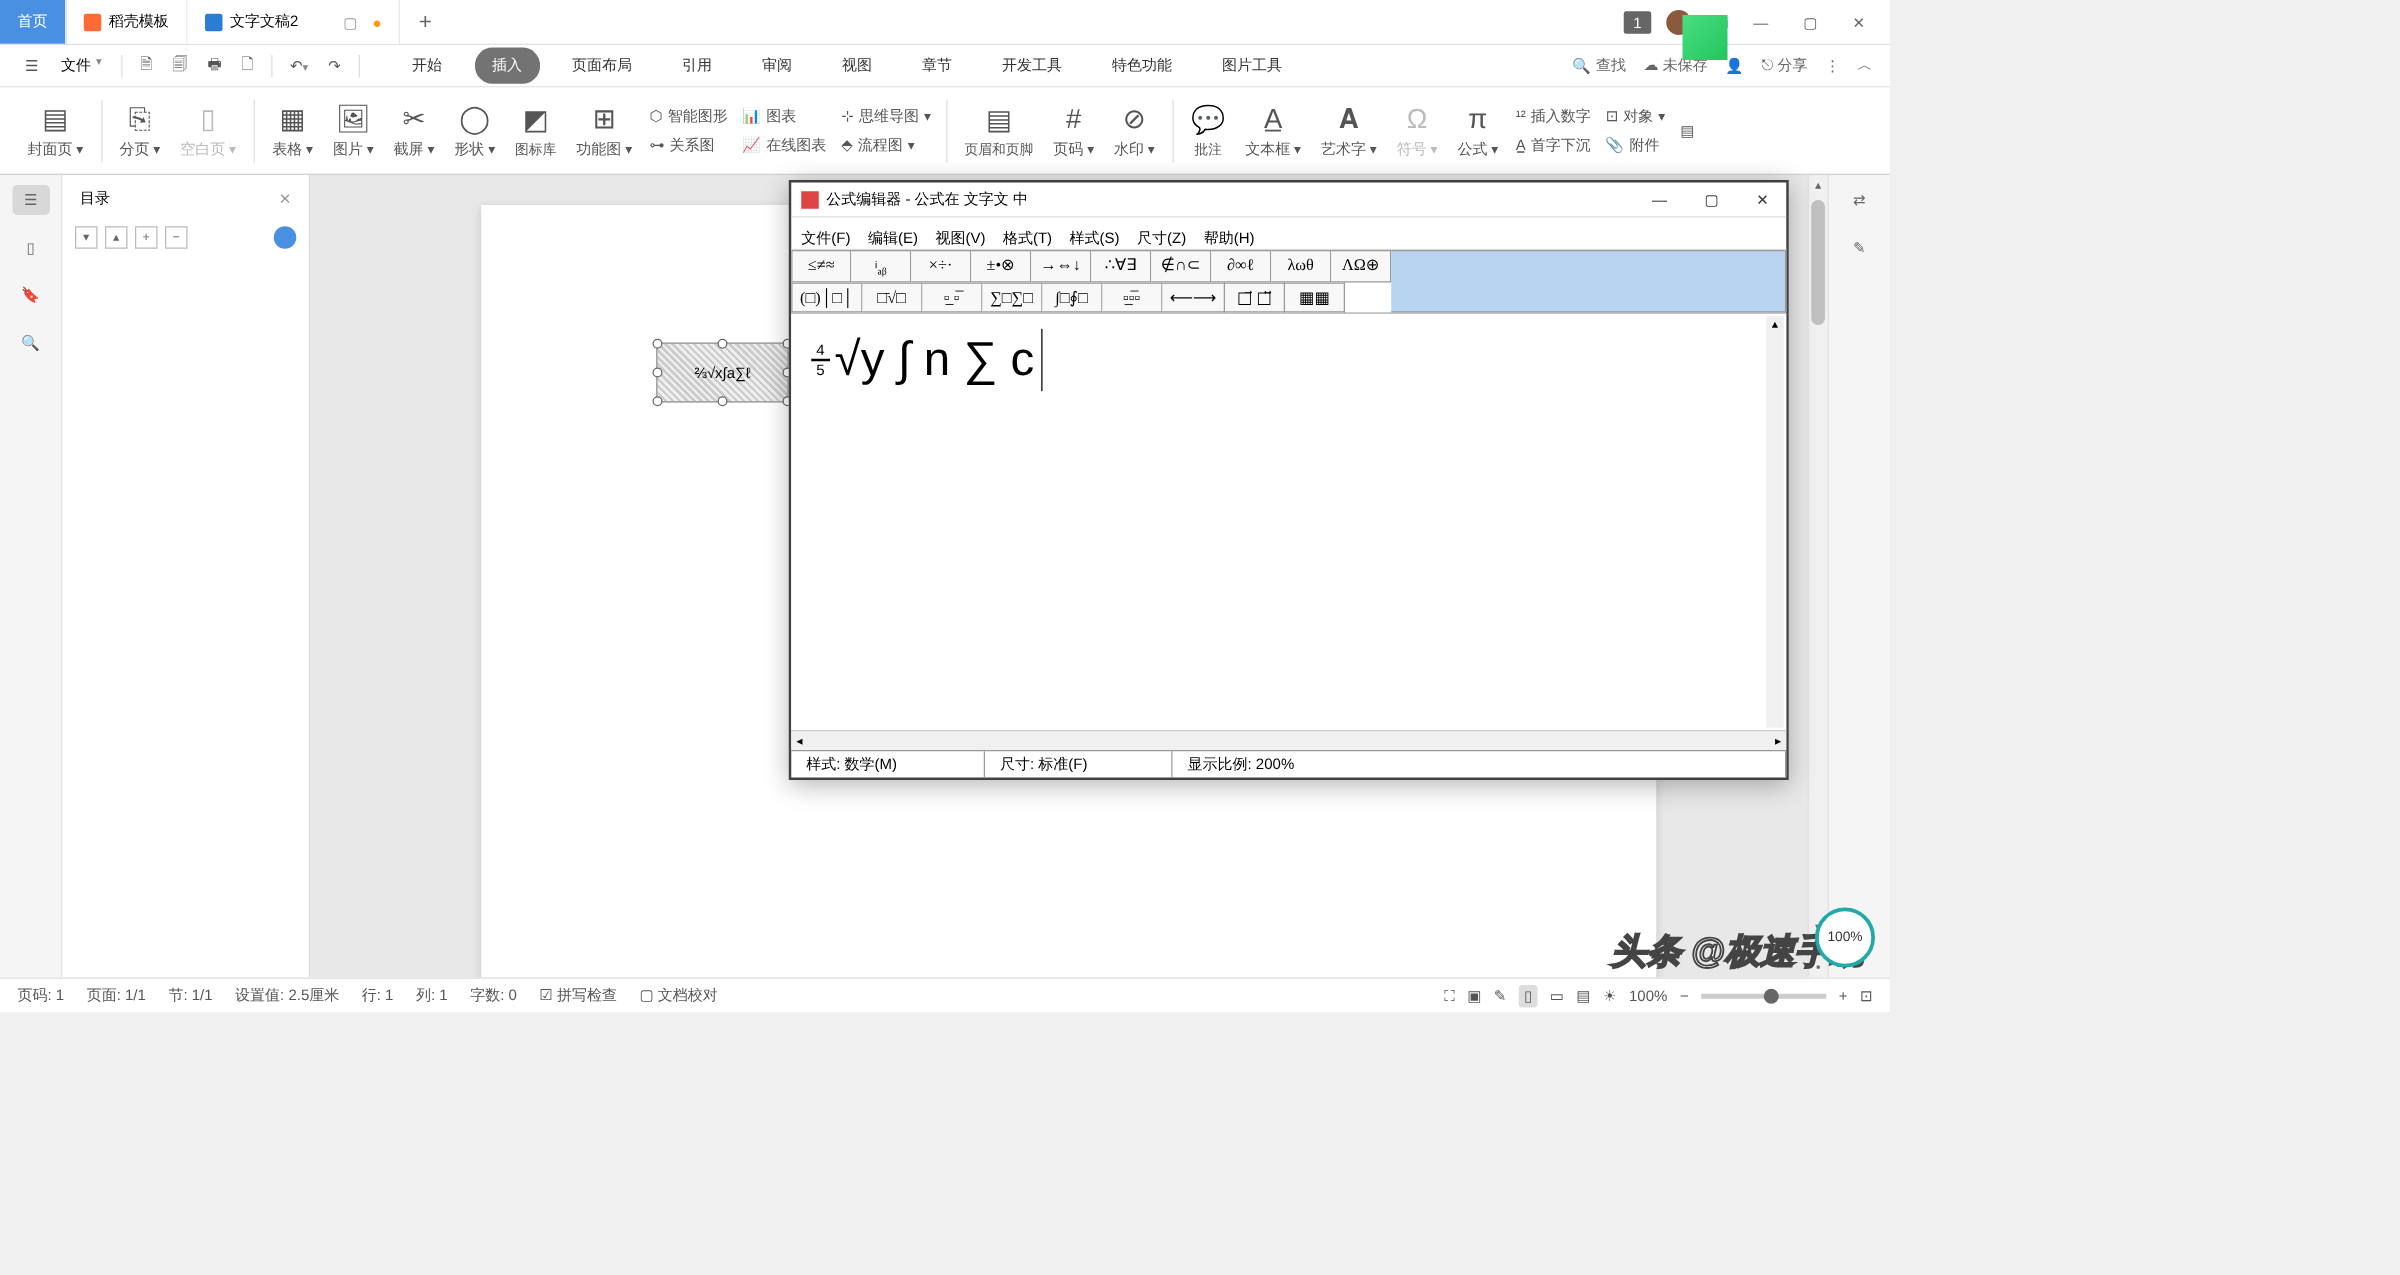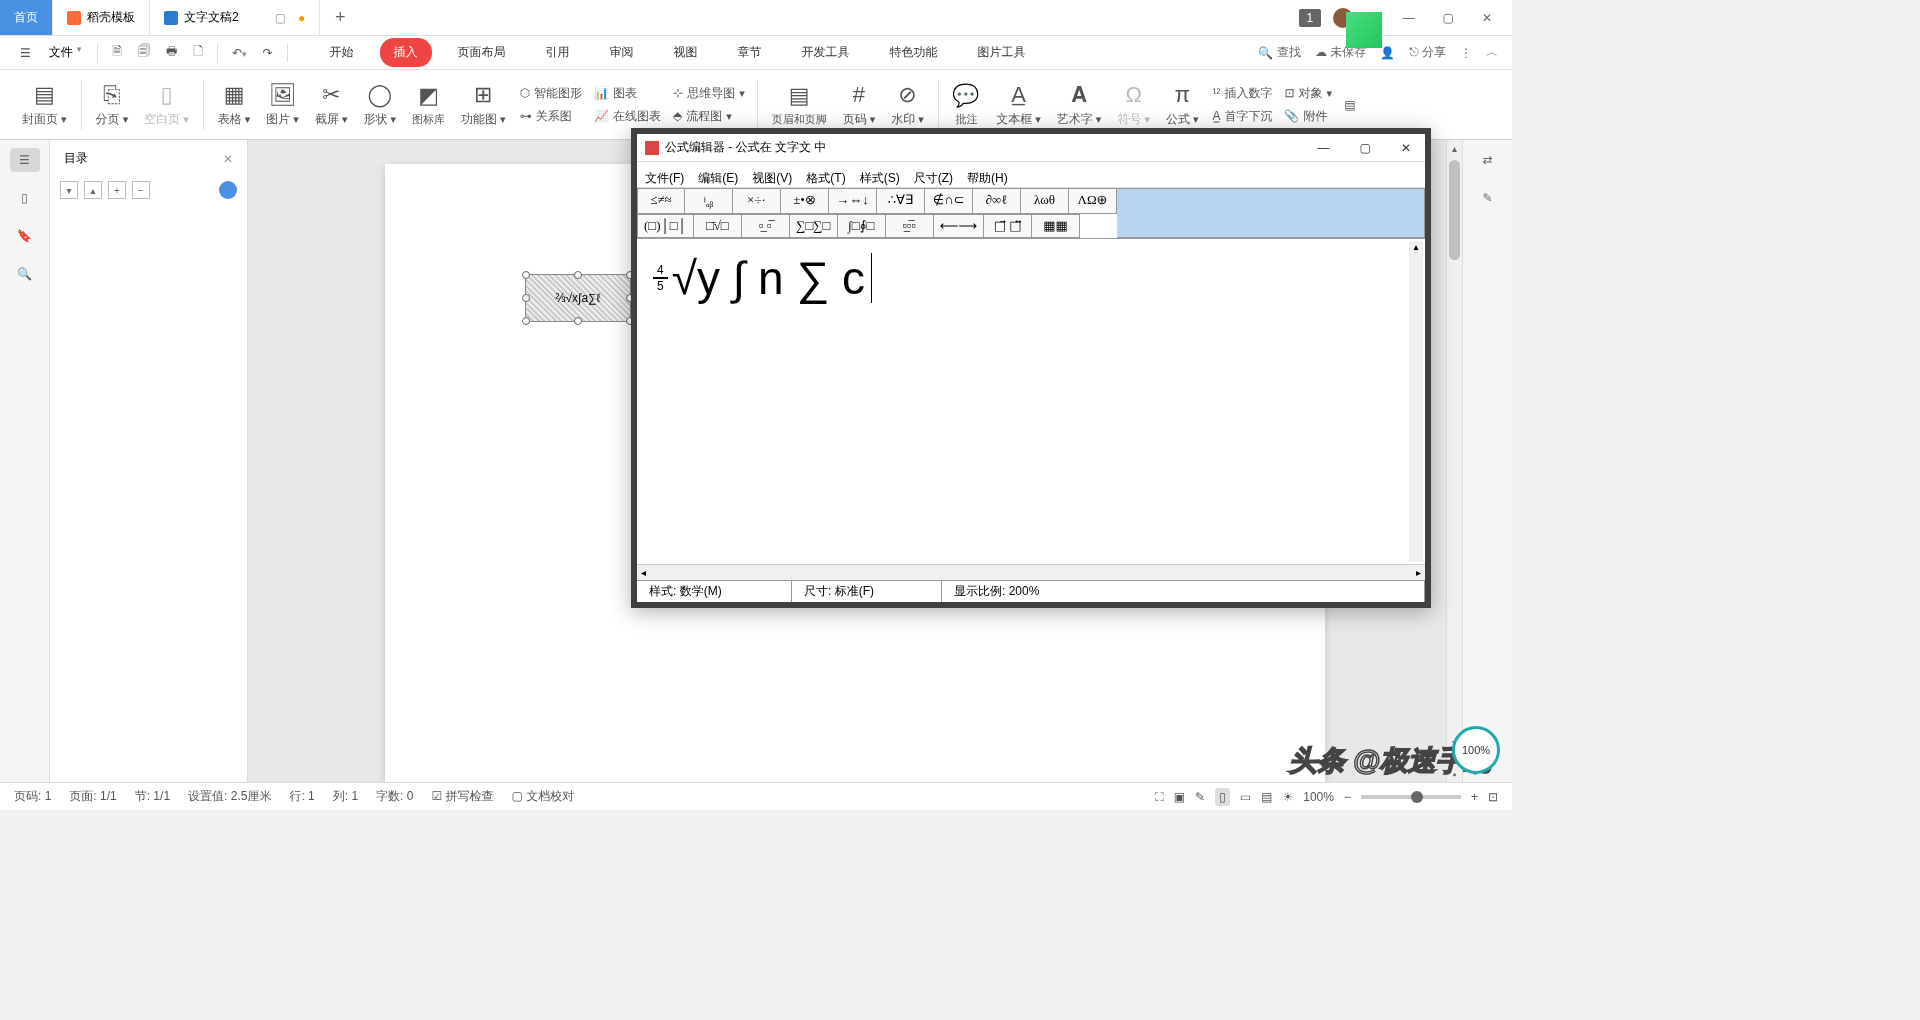--- a/index.html
+++ b/index.html
@@ -17,21 +17,21 @@
 .avatar{width:20px;height:20px;border-radius:50%;background:#8b5a3c}
 .green-logo{width:36px;height:36px;background:linear-gradient(135deg,#4ade80,#22c55e);position:absolute;right:130px;top:12px;z-index:5}
 .win-btn{padding:4px 8px;color:#666;cursor:pointer}
 .menubar{height:34px;background:#fff;display:flex;align-items:center;padding:0 14px;gap:4px;border-bottom:1px solid #e0e0e0}
 .menu-icon{padding:4px 6px;color:#555;cursor:pointer}
 .file-menu{display:flex;gap:4px;padding:4px 8px}
 .menu-sep{width:1px;height:18px;background:#ddd;margin:0 4px}
 .menu-dd{color:#888;font-size:9px}
 .ribbon-tabs{display:flex;gap:12px;margin-left:20px}
 .rtab{padding:6px 14px;cursor:pointer;color:#333}
-.rtab.active{background:#ef4444;color:#fff;border-radius:14px}
+.rtab.active{background:#737373;color:#fff;border-radius:14px}
 .menubar-right{margin-left:auto;display:flex;align-items:center;gap:14px;color:#666}
 .search-box{display:flex;align-items:center;gap:4px}
 .ribbon{height:70px;background:#fff;display:flex;align-items:center;padding:0 14px;border-bottom:1px solid #d0d0d0}
 .rgroup{display:flex;flex-direction:column;align-items:center;padding:0 8px;gap:2px;cursor:pointer;color:#555}
 .rgroup .ricon{font-size:22px;height:28px;display:flex;align-items:center}
 .rgroup .rlabel{font-size:11px;white-space:nowrap}
 .rsep{width:1px;height:50px;background:#e0e0e0;margin:0 6px}
 .rgroup-h{display:flex;align-items:center;gap:4px;padding:2px 6px;cursor:pointer;color:#555;font-size:11px}
 .rgroup-col{display:flex;flex-direction:column;gap:2px}
 .workspace{position:absolute;top:140px;left:0;right:0;bottom:28px;display:flex;background:#e8e8e8}
@@ -50,21 +50,21 @@
 .handle{width:8px;height:8px;background:#fff;border:1px solid #666;border-radius:50%;position:absolute}
 .right-rail{width:50px;background:#f5f5f5;display:flex;flex-direction:column;align-items:center;padding-top:8px;gap:14px;border-left:1px solid #ddd}
 .vscroll{position:absolute;right:50px;top:140px;bottom:28px;width:16px;background:#f0f0f0;border-left:1px solid #ddd}
 .vscroll-thumb{position:absolute;left:2px;right:2px;top:20px;height:100px;background:#c0c0c0;border-radius:6px}
 .vscroll-arrow{position:absolute;left:0;right:0;height:16px;display:flex;align-items:center;justify-content:center;color:#666;font-size:10px}
 .statusbar{position:absolute;bottom:0;left:0;right:0;height:28px;background:#fff;border-top:1px solid #ddd;display:flex;align-items:center;padding:0 14px;gap:18px;color:#555;font-size:11px}
 .sb-right{margin-left:auto;display:flex;align-items:center;gap:10px}
 .zoom-slider{width:100px;height:4px;background:#ccc;position:relative}
 .zoom-thumb{position:absolute;left:50%;top:-4px;width:12px;height:12px;background:#666;border-radius:50%}
 
-.eqwin{position:absolute;left:631px;top:128px;width:800px;height:480px;background:#fff;border:6px solid #404040;box-shadow:0 4px 20px rgba(0,0,0,.3);z-index:10;display:flex;flex-direction:column}
+.eqwin{position:absolute;left:631px;top:144px;width:800px;height:480px;background:#fff;border:2px solid #404040;box-shadow:0 4px 20px rgba(0,0,0,.3);z-index:10;display:flex;flex-direction:column}
 .eqwin-title{height:28px;display:flex;align-items:center;padding:0 8px;gap:6px;border-bottom:1px solid #ddd}
 .eqwin-icon{width:14px;height:14px;background:#d44;display:inline-block}
 .eqwin-ctrls{margin-left:auto;display:flex;gap:18px;color:#333;font-size:14px}
 .eqwin-ctrl{cursor:pointer;padding:2px 6px}
 .eqwin-menu{height:26px;display:flex;align-items:flex-end;padding:0 8px;gap:14px;border-bottom:1px solid #ddd}
 .eqm{cursor:pointer}
 .eqwin-tb{display:flex;border-bottom:1px solid #999}
 .eqtb-row{display:flex}
 .eqtb-cell{border:1px solid #999;border-left:none;padding:3px 6px;font-family:serif;font-size:13px;cursor:pointer;min-width:48px;text-align:center;background:#f8f8f8}
 .eqtb-cell:first-child{border-left:1px solid #999}
@@ -360,21 +360,21 @@
       </div>
     </div>
     <div class="eqtb-wide"></div>
   </div>
   <div class="eqwin-body">
     <div class="eq-disp">
       <span class="frac">
         <span class="num">4</span>
         <span class="den">5</span>
       </span>
-      <span style="font-size:46px">√y ∫ n ∑ c</span>
+      <span style="font-size:38px">√y ∫ n ∑ c</span>
       <span class="cursor-line"></span>
     </div>
     <div style="position:absolute;right:2px;top:2px;bottom:2px;width:14px;background:#f0f0f0">
       <div style="text-align:center;font-size:10px">▴</div>
     </div>
   </div>
   <div class="eqwin-hscroll">
     <span style="padding:0 4px;font-size:10px">◂</span>
     <div style="flex:1"></div>
     <span style="padding:0 4px;font-size:10px">▸</span>

